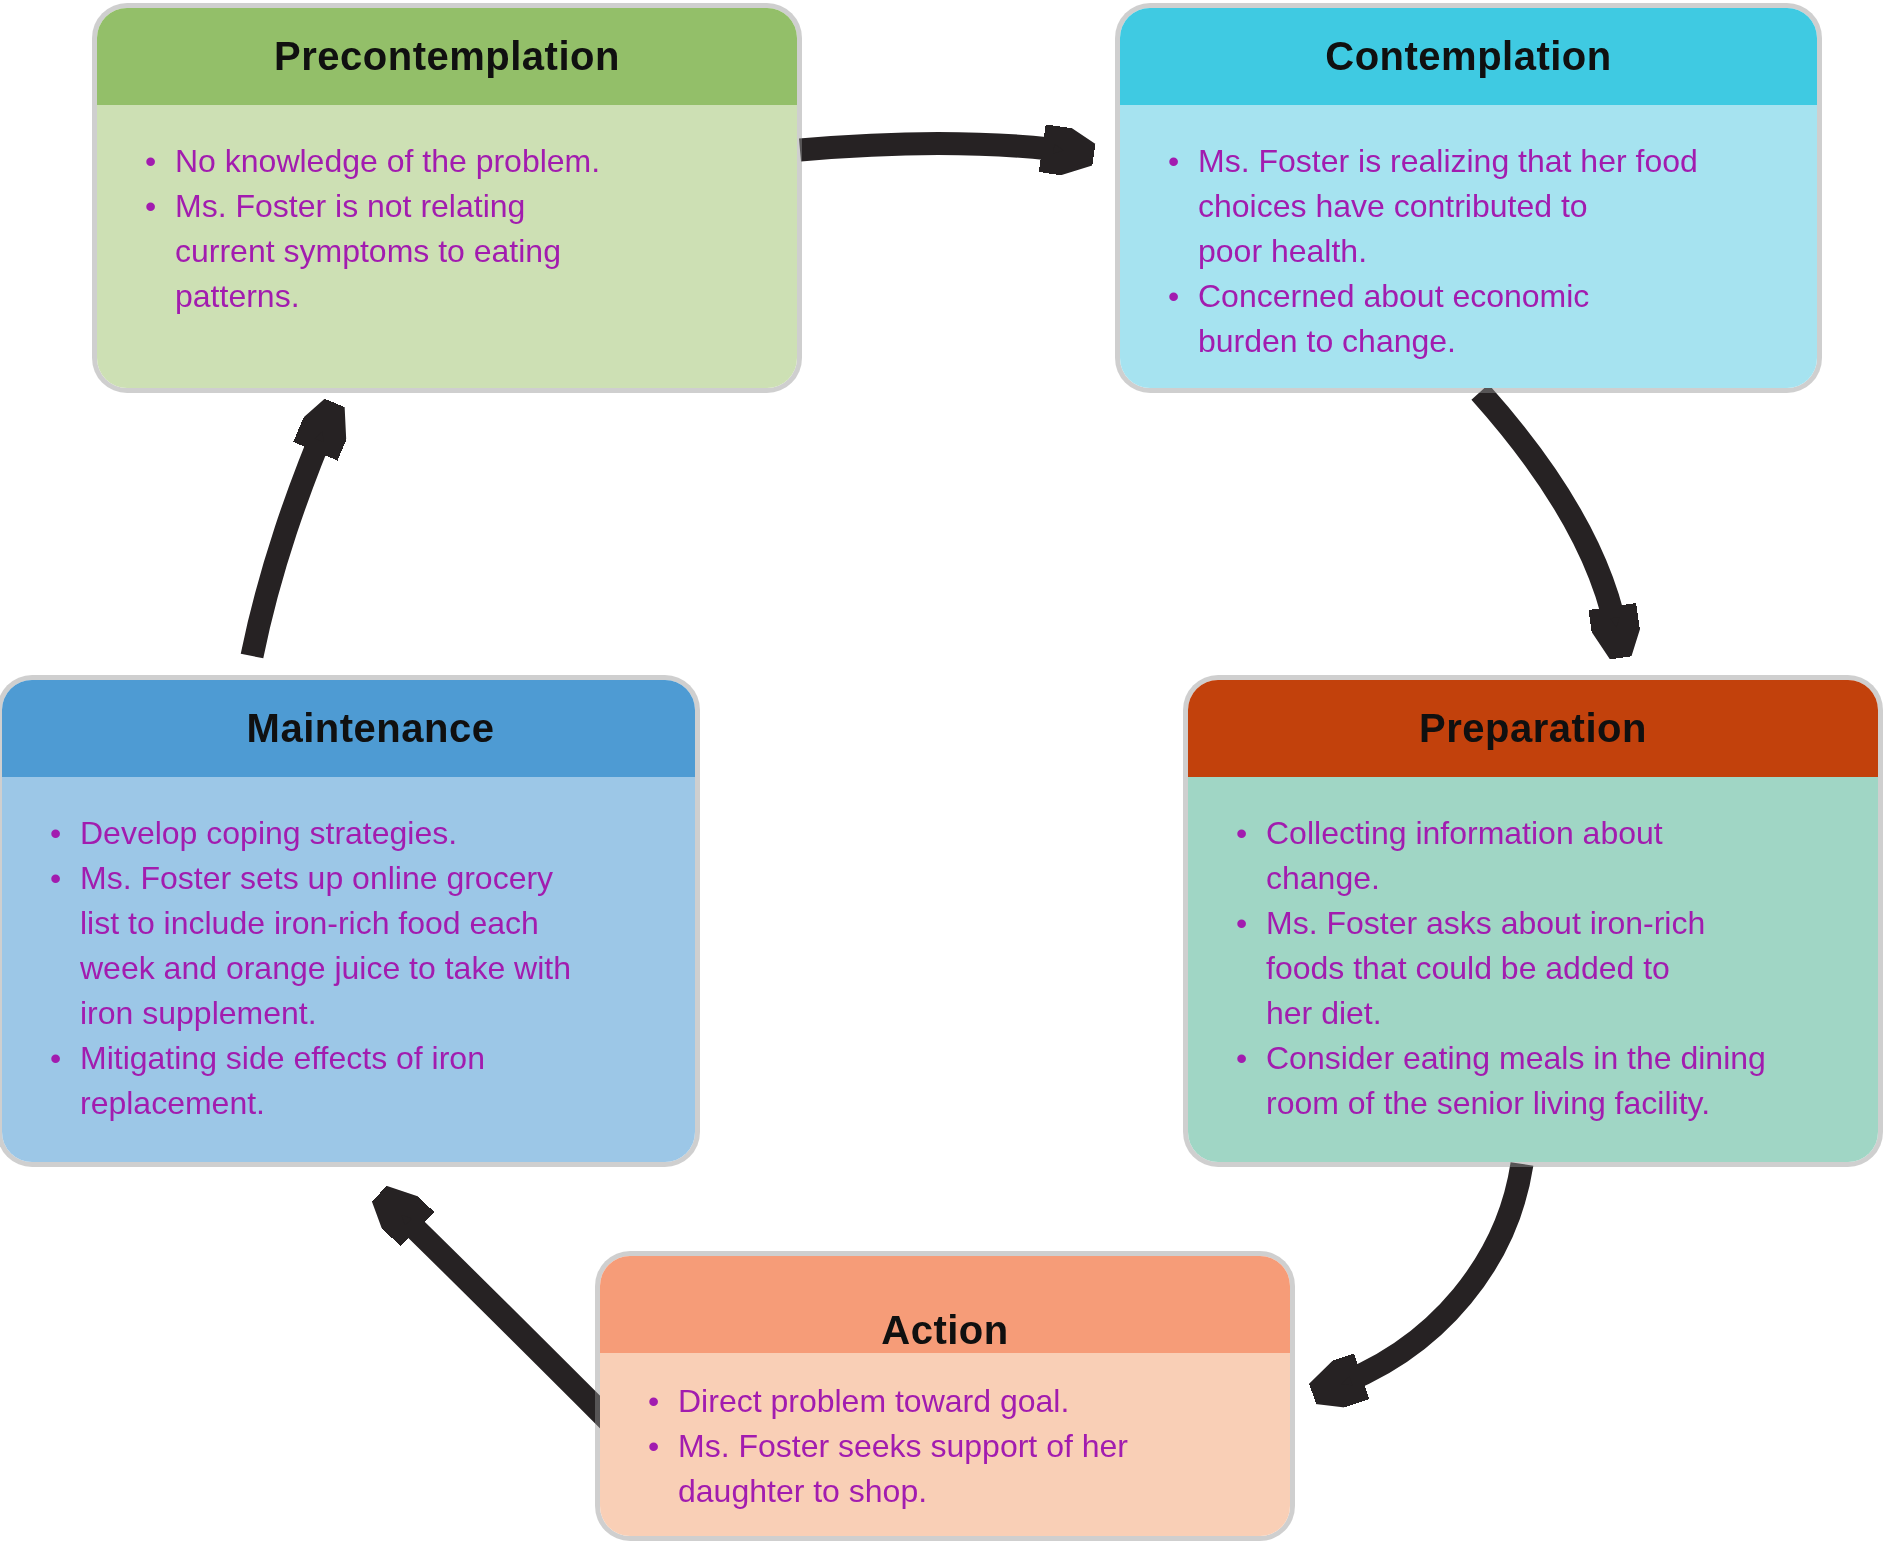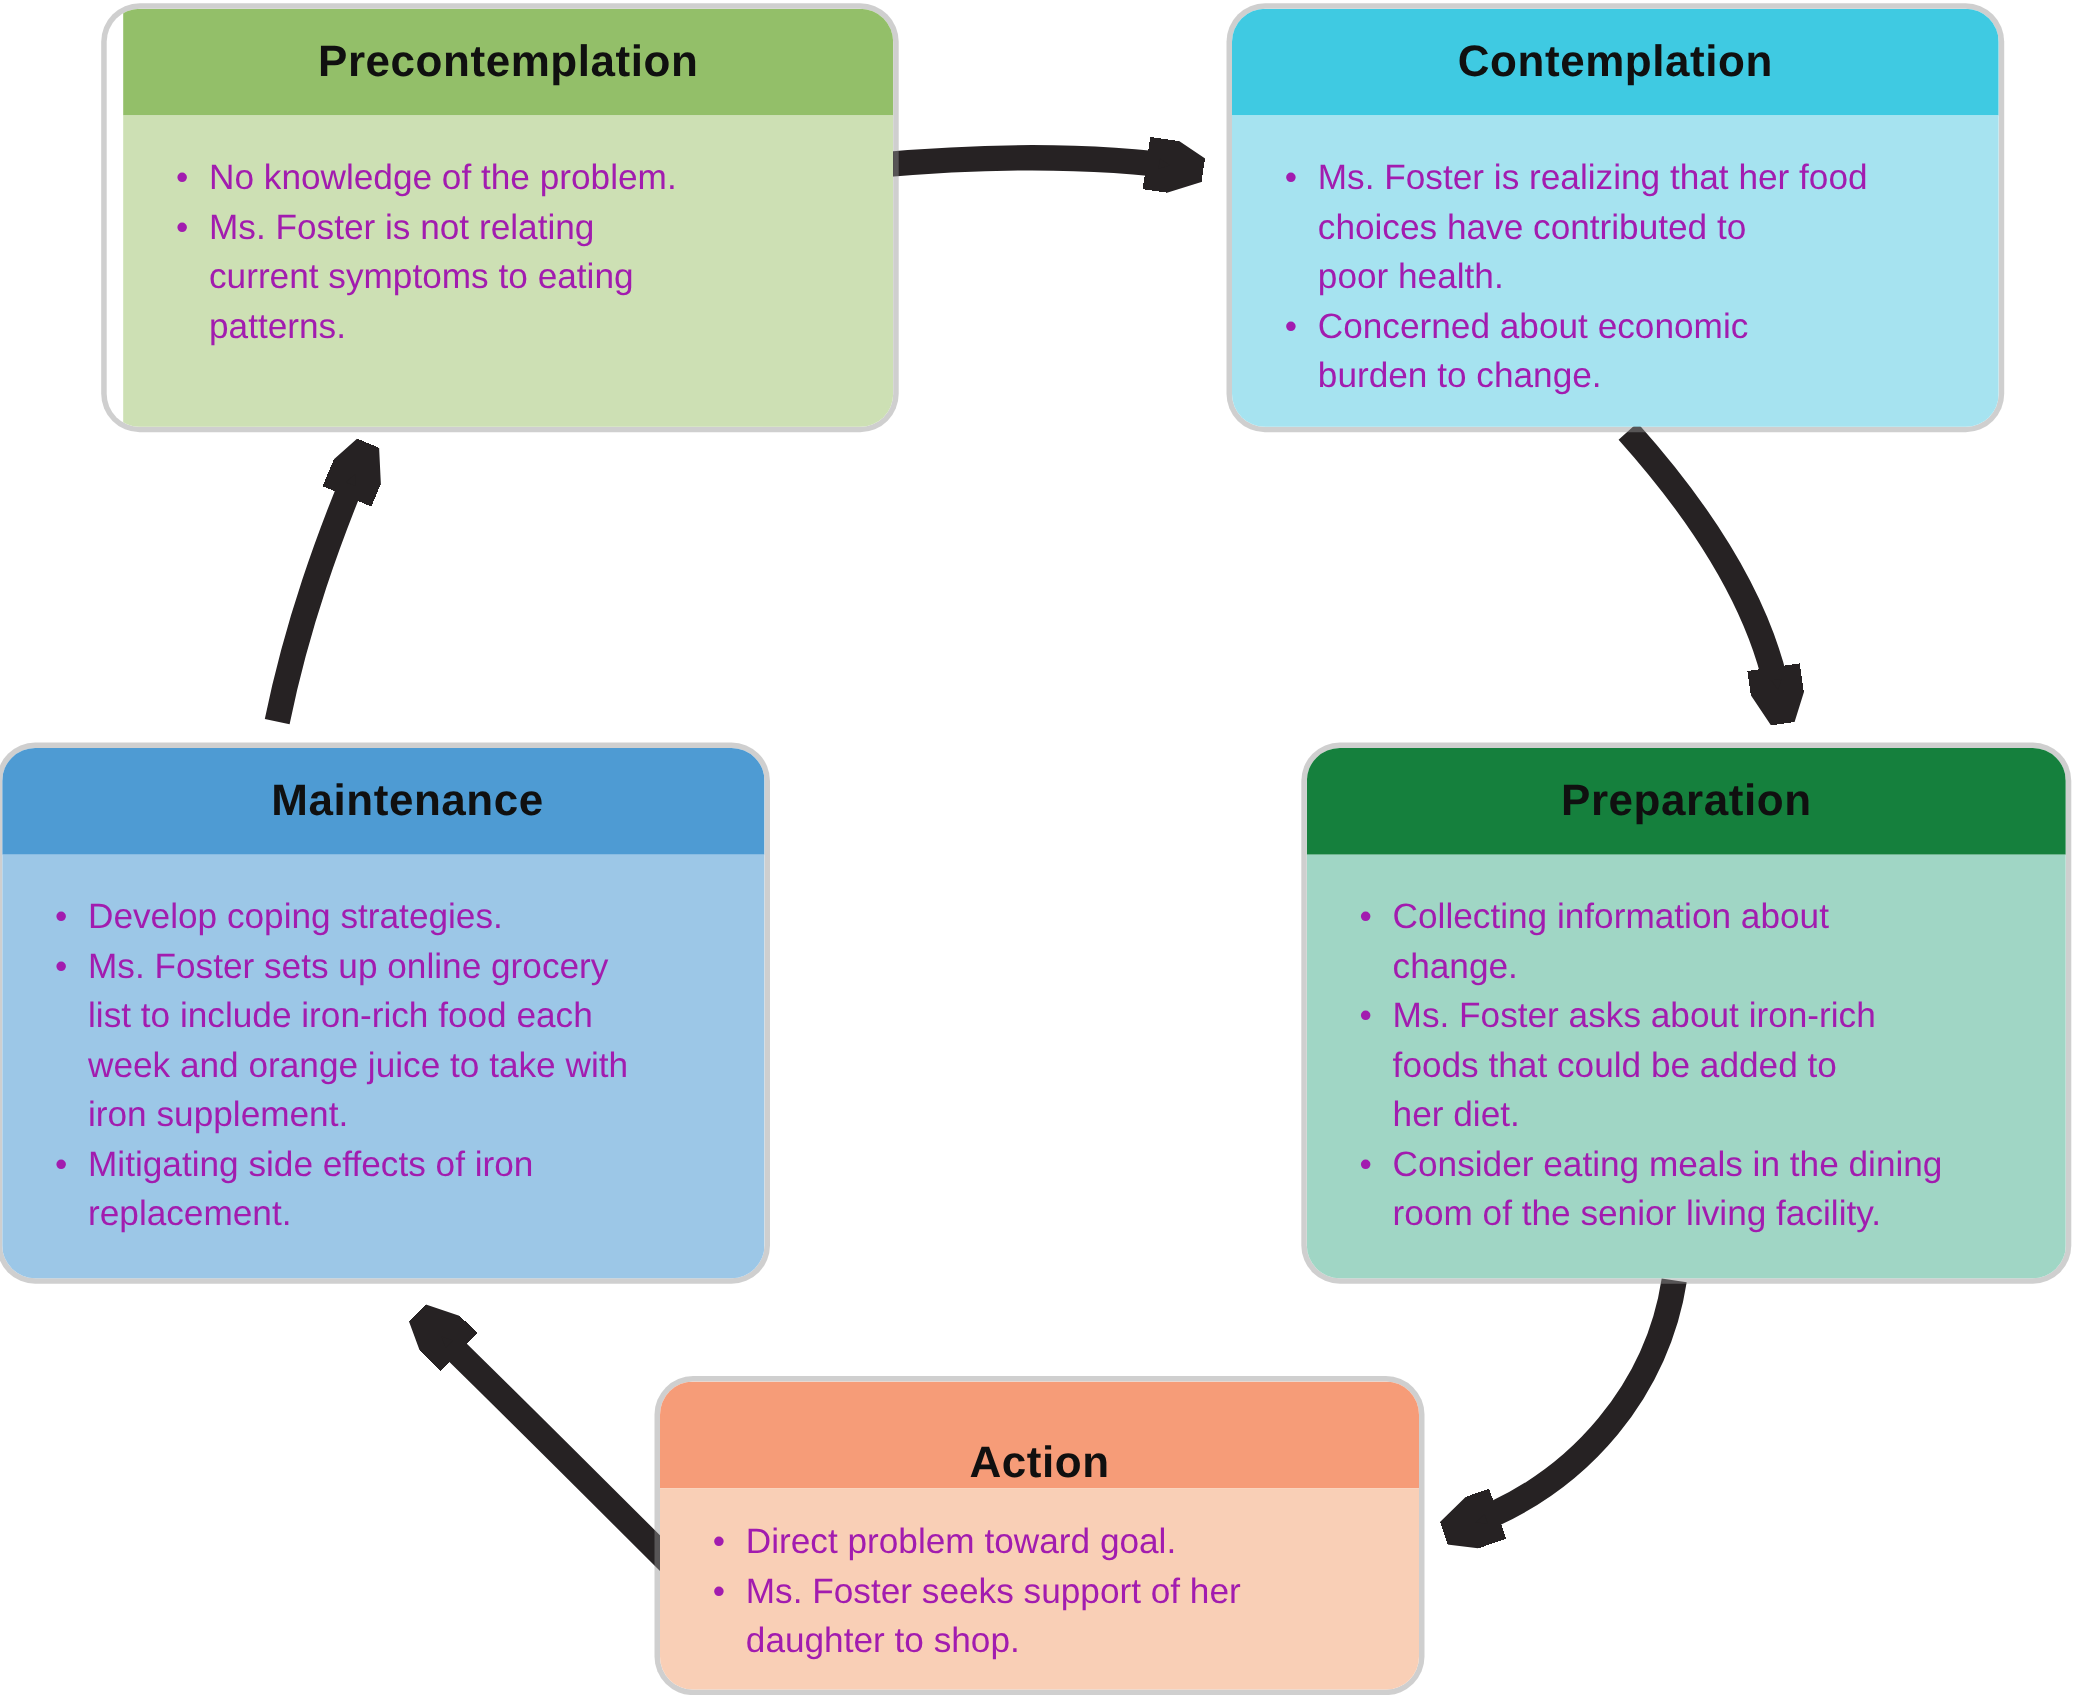--- a/index.html
+++ b/index.html
@@ -22,34 +22,34 @@
   .stage-body{padding:34px 24px 16px 42px;}
   .bullet-list{margin:0;padding:0;list-style:none;}
   .bullet-item{
     position:relative;padding-left:36px;font-size:32px;line-height:45px;
     white-space:pre-line;color:#a21caf;
   }
   .bullet-item::before{
     content:"\2022";position:absolute;left:6px;top:0;
   }
   
-  .stage-precontemplation{left:97px;top:8px;width:700px;height:380px;padding-left:15px;}
+  .stage-precontemplation{left:97px;top:8px;width:700px;height:380px;}
   .stage-precontemplation .stage-header{background:#93BF69;}
   .stage-precontemplation .stage-body{background:#CDE0B4;height:283px;}
 
   .stage-contemplation{left:1120px;top:8px;width:697px;height:380px;}
   .stage-contemplation .stage-header{background:#3FCAE2;}
   .stage-contemplation .stage-body{background:#A6E3F0;height:283px;}
 
   .stage-maintenance{left:2px;top:680px;width:693px;height:482px;}
   .stage-maintenance .stage-header{background:#4E9BD3;padding-left:44px;}
   .stage-maintenance .stage-body{background:#9CC7E7;height:385px;}
 
   .stage-preparation{left:1188px;top:680px;width:690px;height:482px;}
-  .stage-preparation .stage-header{background:#15803d;}
+  .stage-preparation .stage-header{background:#c2410c;}
   .stage-preparation .stage-body{background:#A0D6C5;height:385px;}
 
   .stage-action{left:600px;top:1256px;width:690px;height:280px;}
   .stage-action .stage-header{background:#F69C78;align-items:flex-end;}
   .stage-action .stage-body{background:#F9CFB6;height:183px;padding-top:26px;}
 
   .cycle-arrows{position:absolute;left:0;top:0;pointer-events:none;}
   .cycle-arrows path{stroke:#262223;stroke-width:23;fill:none;}
 </style>
 </head>

